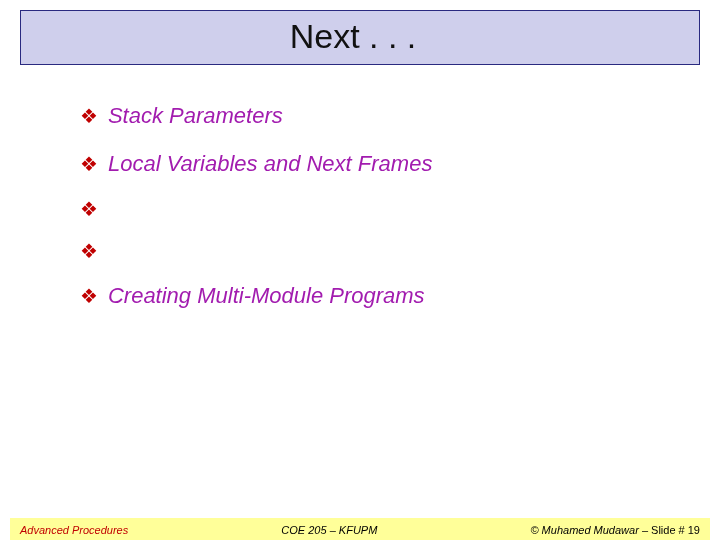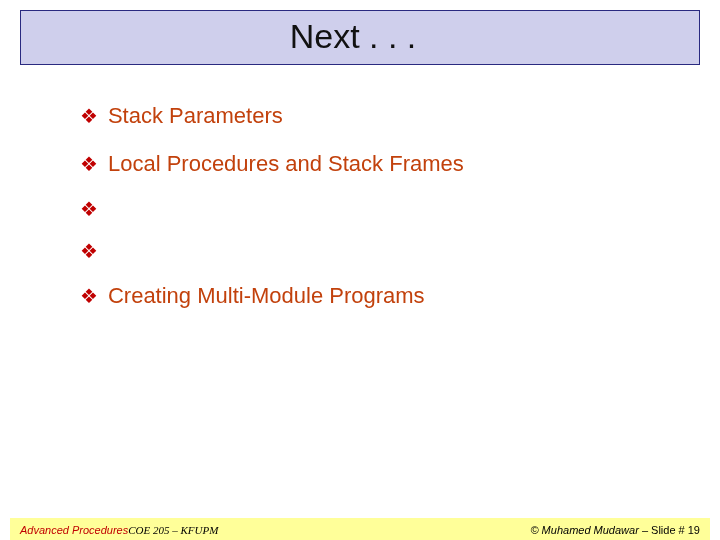--- a/index.html
+++ b/index.html
@@ -26,56 +26,57 @@
     margin-bottom: 22px;
   }
   .bullet {
     color: #c00000;
     font-size: 20px;
     line-height: 1;
     margin-right: 10px;
   }
   .item-text {
     font-size: 22px;
-    color: #c2410c;
+    color: #a21caf;
+    font-style: italic;
   }
   .footer {
     position: absolute;
     left: 10px;
     right: 10px;
     bottom: 8px;
     background: #ffff99;
     padding: 6px 10px;
     display: flex;
     justify-content: space-between;
     align-items: center;
     font-size: 11px;
   }
   .footer-left { font-style: italic; color: #c00000; }
-  .footer-center { font-style: italic; color: #000; flex: 1; font-family: Liberation Serif, serif; }
+  .footer-center { font-style: italic; color: #000; text-align: center; flex: 1; }
   .footer-right { color: #000; text-align: right; font-style: italic;}
   .footer-right .slidenum { font-style: normal; }
 </style>
 </head>
 <body>
 
 <div class="slide">
 
   <div class="title-bar">
     <span class="title-bar-text">Next . . .</span>
   </div>
 
   <div class="content">
     <div class="item">
       <span class="bullet">❖</span>
       <span class="item-text">Stack Parameters</span>
     </div>
     <div class="item">
       <span class="bullet">❖</span>
-      <span class="item-text">Local Procedures and Stack Frames</span>
+      <span class="item-text">Local Variables and Next Frames</span>
     </div>
     <div class="item">
       <span class="bullet">❖</span>
     </div>
     <div class="item">
       <span class="bullet">❖</span>
     </div>
     <div class="item">
       <span class="bullet">❖</span>
       <span class="item-text">Creating Multi-Module Programs</span>

